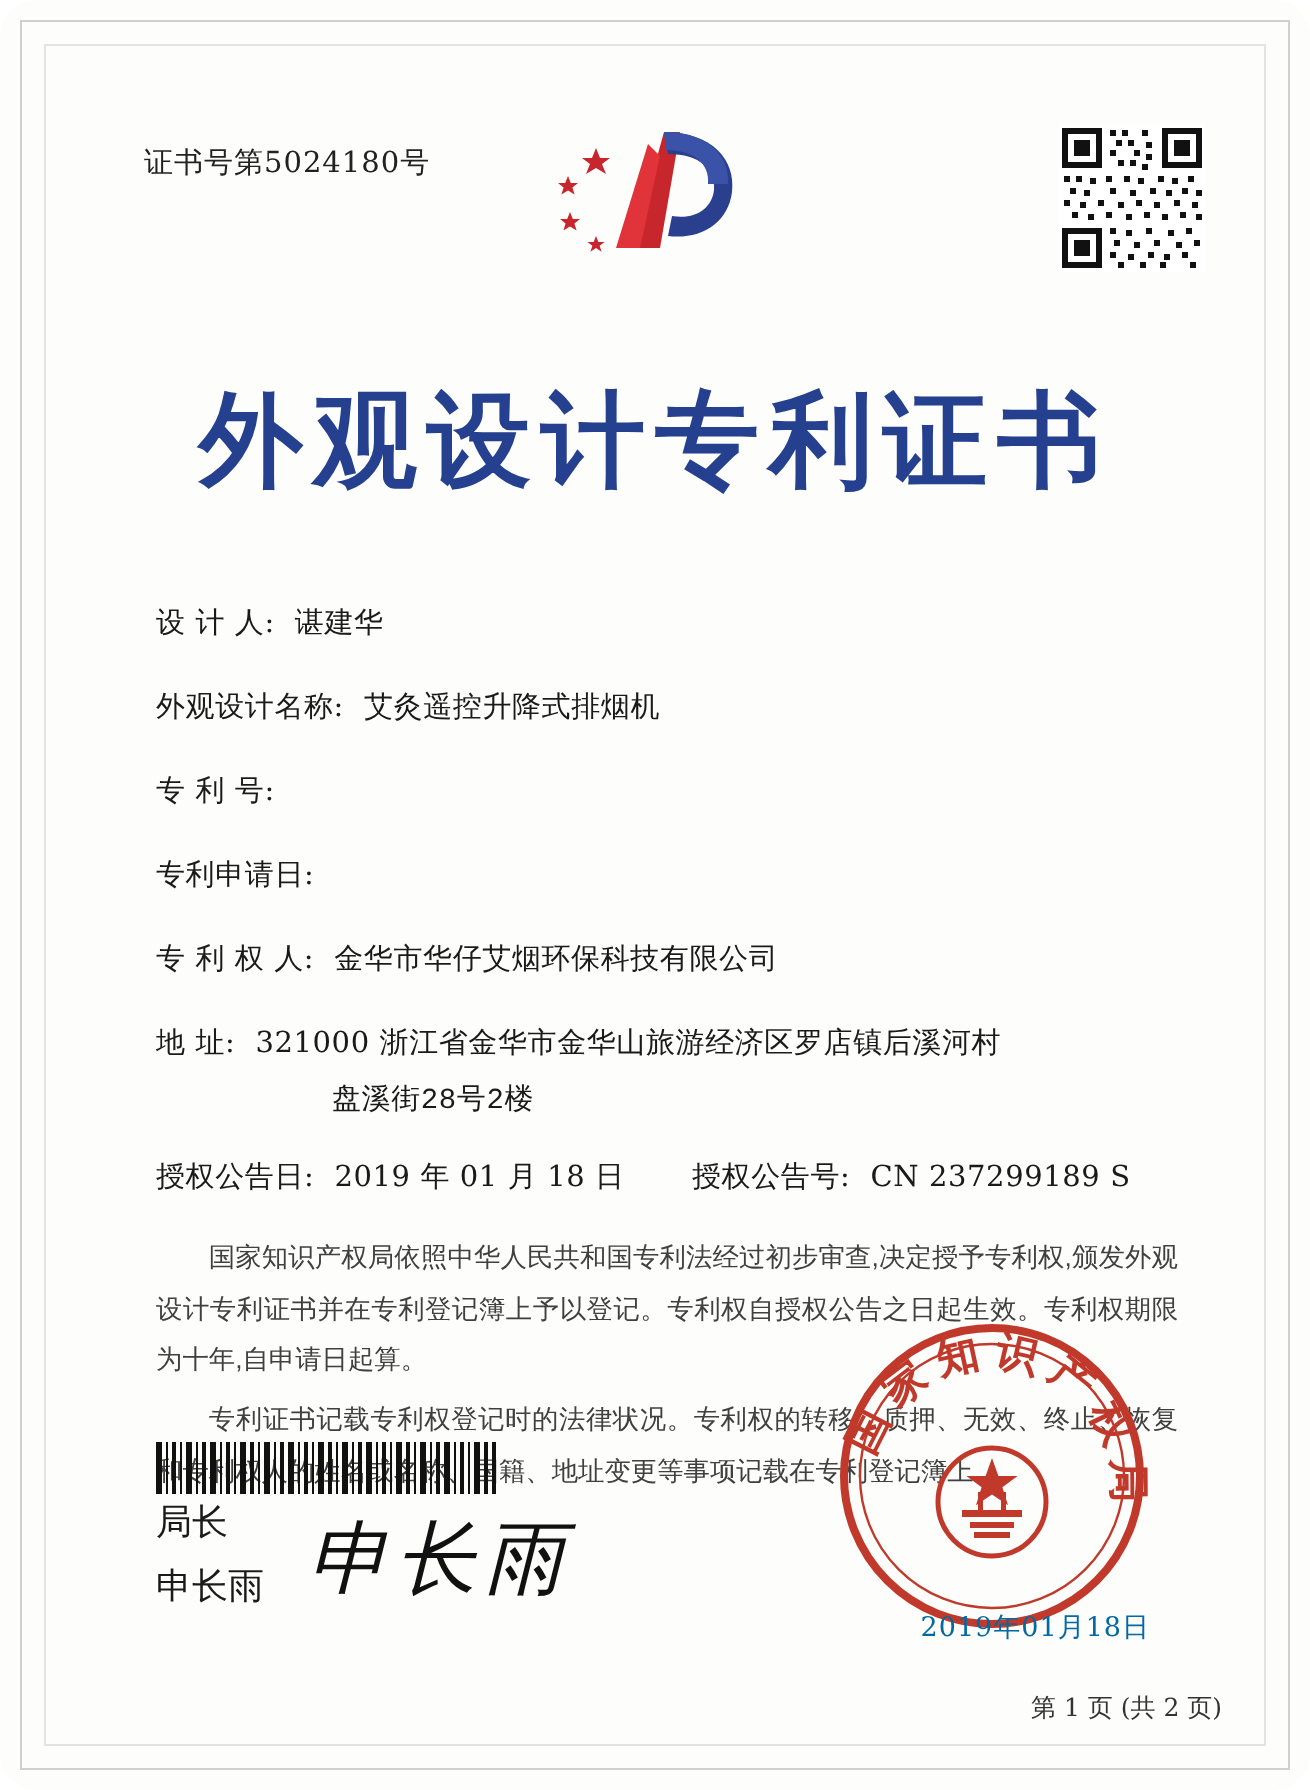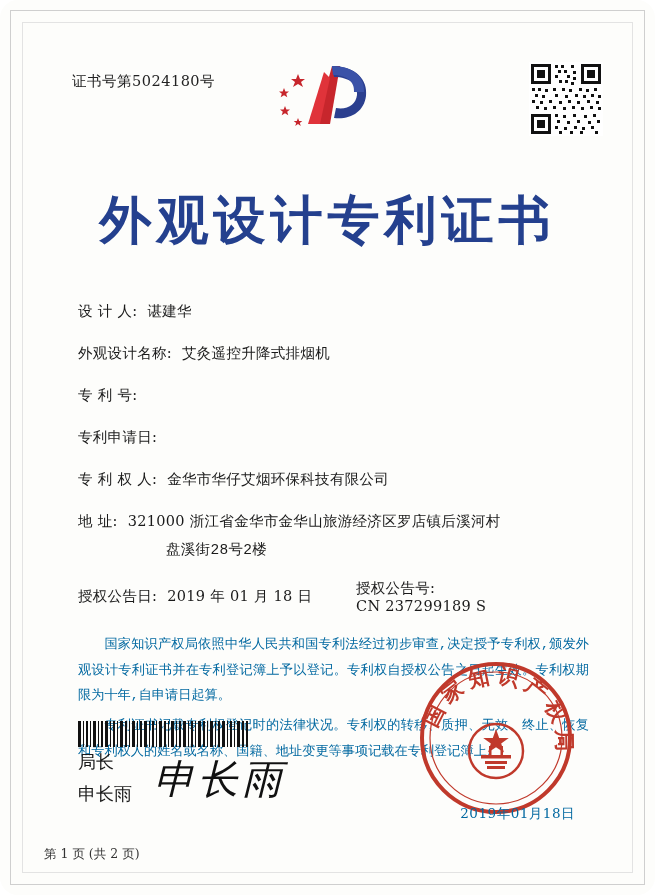--- a/index.html
+++ b/index.html
@@ -111,44 +111,44 @@
     letter-spacing: 0.3px;
   }
   .row-two {
     display: flex;
     align-items: center;
     margin-bottom: 10px;
     font-size: 14.5px;
     font-family: "DejaVu Serif", "Liberation Serif", serif;
   }
   .row-two .col-a { display: flex; align-items: baseline; width: 268px; }
-  .row-two .col-b { display: flex; align-items: baseline; flex-direction: column; }
+  .row-two .col-b { display: flex; align-items: baseline; }
   .addr-second {
     margin-left: 88px;
     margin-top: -14px;
     margin-bottom: 20px;
     font-size: 14.5px;
     letter-spacing: 0.3px;
     font-family: Liberation Mono, monospace;
   }
 
   
   .paragraphs {
     margin-top: 18px;
     padding-left: 34px;
     padding-right: 22px;
   }
   .para {
     font-size: 13.2px;
     line-height: 1.95;
     text-indent: 2em;
     text-align: justify;
-    color: #0369a1;
+    color: #404040;
     margin-bottom: 4px;
-    font-family: Liberation Mono, monospace;
+    font-family: Liberation Sans, sans-serif;
   }
 
   
   .barcode {
     position: absolute;
     left: 34px;
     bottom: 118px;
     width: 170px;
     height: 26px;
   }
@@ -191,21 +191,21 @@
     font-family: "DejaVu Serif", "Liberation Serif", serif;
     letter-spacing: 0.5px;
   }
 
   
   .footer {
     position: absolute;
     bottom: 2px;
     left: 0;
     right: 0;
-    text-align: left;
+    text-align: right;
     font-size: 12.5px;
     color: #333;
     font-family: "DejaVu Serif", "Liberation Serif", serif;
   }
 </style>
 </head>
 <body>
 
 <div class="certificate">
   <div class="frame-outer"></div>

